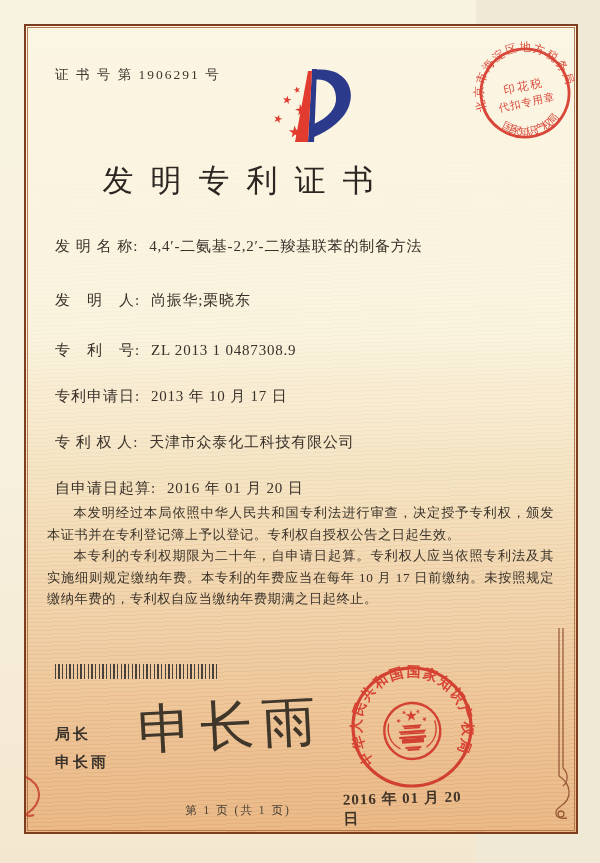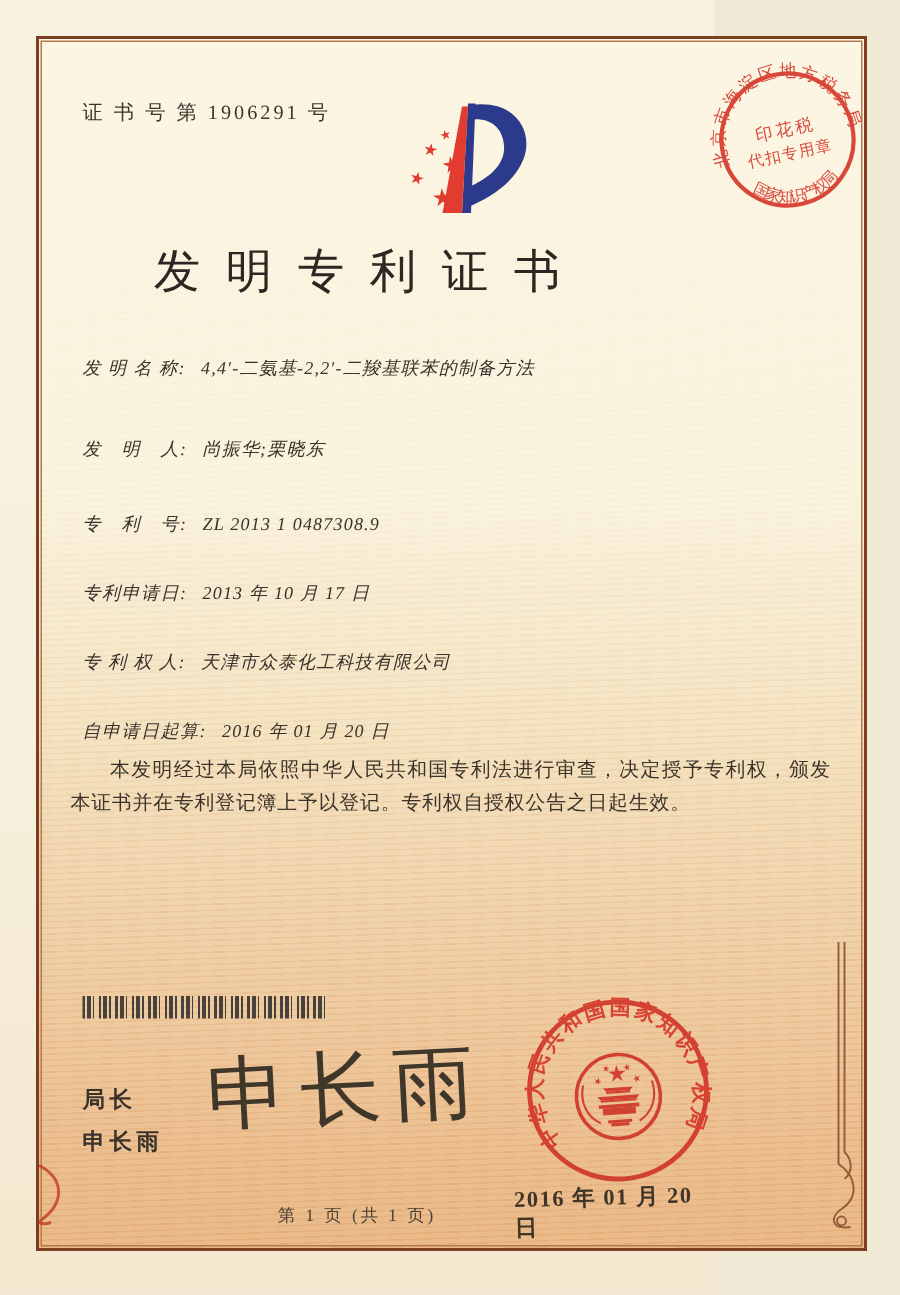--- a/index.html
+++ b/index.html
@@ -14,21 +14,21 @@
   .waves{position:absolute;inset:0;
          background:repeating-linear-gradient(178deg,rgba(196,110,46,.14) 0 1px,rgba(196,110,46,0) 1px 4px);
          -webkit-mask-image:linear-gradient(180deg,rgba(0,0,0,0) 0%,rgba(0,0,0,.15) 35%,rgba(0,0,0,.7) 70%,#000 100%);
          mask-image:linear-gradient(180deg,rgba(0,0,0,0) 0%,rgba(0,0,0,.15) 35%,rgba(0,0,0,.7) 70%,#000 100%);}
   .cert-no{position:absolute;left:55px;top:66px;font-size:13.5px;letter-spacing:2px;color:#3c352d;}
   .logo{position:absolute;left:250px;top:52px;width:115px;height:95px;}
   .tax-stamp{position:absolute;left:470px;top:38px;width:110px;height:110px;opacity:.92;}
   .title{position:absolute;left:0;right:0;top:160px;margin:0;text-align:center;
          font-size:31px;font-weight:400;letter-spacing:17px;padding-left:17px;color:#2c2722;}
   .fields{position:absolute;left:55px;top:0;width:500px;}
-  .frow{position:absolute;left:0;white-space:nowrap;font-size:12px;color:#39312a;font-style:italic;}
+  .frow{position:absolute;left:0;white-space:nowrap;font-size:15px;color:#39312a;}
   .frow .flabel{letter-spacing:1px;}
   .frow .fvalue{margin-left:7px;letter-spacing:.8px;}
   .r0{top:237px}.r1{top:291px}.r2{top:341px}.r3{top:387px}.r4{top:433px}.r5{top:479px}
   .bodytext{position:absolute;left:47px;top:502px;width:507px;color:#3b332a;}
   .bodytext p{margin:0;font-size:13.2px;line-height:21.5px;text-indent:2em;
               text-align:justify;letter-spacing:.6px;}
   .barcode{position:absolute;left:55px;top:664px;width:163px;height:15px;opacity:.85;
            background:repeating-linear-gradient(90deg,#2a2a2a 0 1.5px,transparent 1.5px 3px,
              #2a2a2a 3px 5.5px,transparent 5.5px 7px,#2a2a2a 7px 8px,transparent 8px 11px);}
   .officer{position:absolute;left:55px;top:720px;color:#3a332c;font-size:15px;
@@ -114,20 +114,21 @@
       <span class="fvalue">天津市众泰化工科技有限公司</span>
     </div>
     <div class="frow r5">
       <span class="flabel">自申请日起算:</span>
       <span class="fvalue">2016 年 01 月 20 日</span>
     </div>
   </div>
 
   <div class="bodytext">
     <p>本发明经过本局依照中华人民共和国专利法进行审查，决定授予专利权，颁发本证书并在专利登记簿上予以登记。专利权自授权公告之日起生效。</p>
+    <p>本专利的专利权期限为二十年，自申请日起算。专利权人应当依照专利法及其实施细则规定缴纳年费。本专利的年费应当在每年 10 月 17 日前缴纳。未按照规定缴纳年费的，专利权自应当缴纳年费期满之日起终止。</p>
   </div>
 
   <div class="barcode"></div>
 
   <div class="officer">
     <div>局长</div>
     <div>申长雨</div>
   </div>
 
   <div class="signature">申长雨</div>

